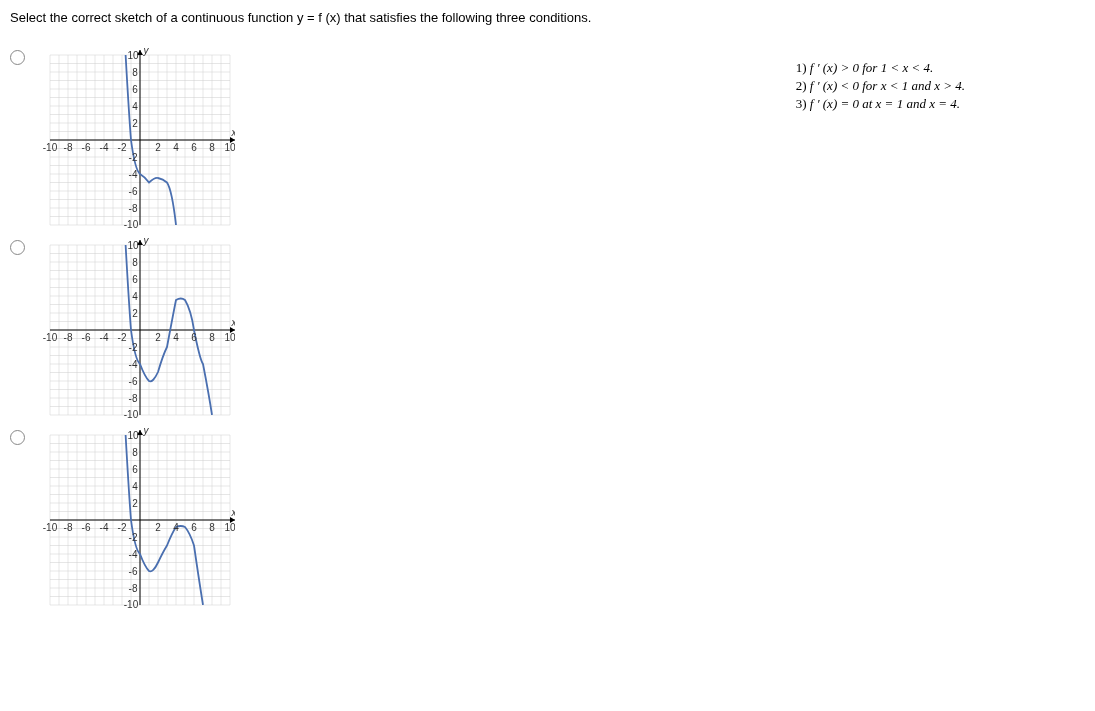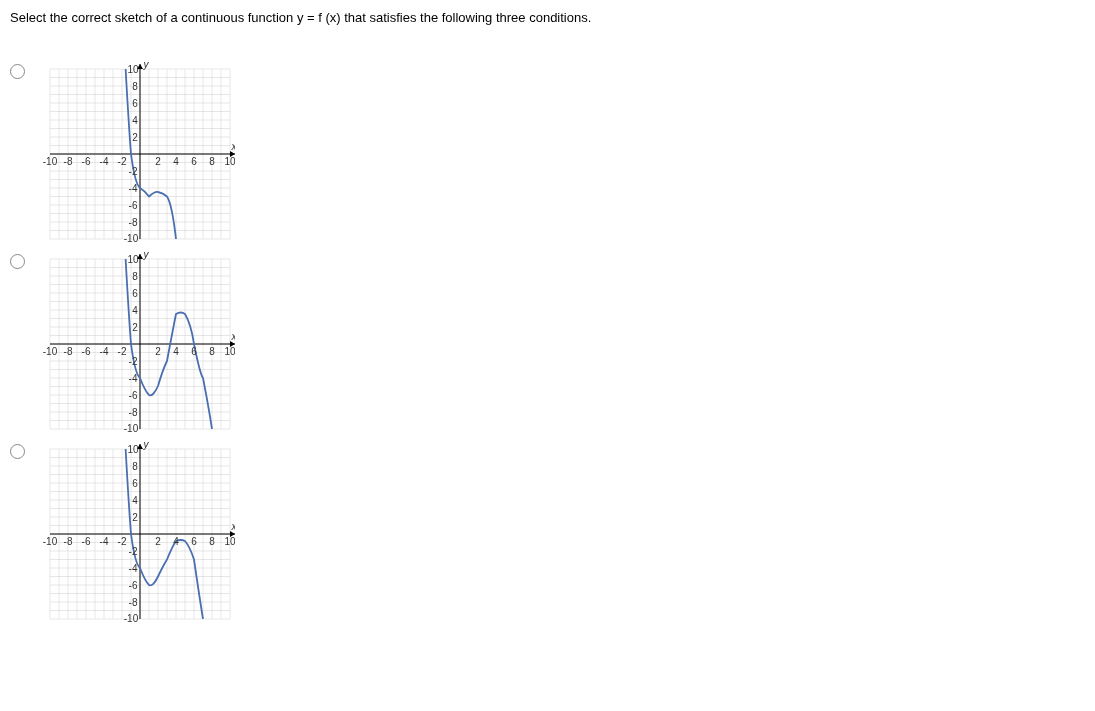--- a/index.html
+++ b/index.html
@@ -4,21 +4,21 @@
   <style>
     body {
       margin: 0;
       padding: 10px;
       font-family: Arial, sans-serif;
       font-size: 13px;
       color: #000;
       background: #fff;
     }
     .question-text {
-      margin-bottom: 34px;
+      margin-bottom: 20px;
     }
     .main-layout {
       display: flex;
       justify-content: space-between;
     }
     .options-column {
       flex: 0 0 auto;
     }
     .conditions-column {
       flex: 0 0 auto;
@@ -326,13 +326,24 @@
               <text x="98" y="167">-8</text>
               <text x="96" y="183">-10</text>
             <text x="199" y="91" font-style="italic">x</text>
             <text x="111" y="9" font-style="italic">y</text>
           </g>
         </svg>
       </div>
     </div>
   </div>
 
+  <div class="conditions-column">
+    <div class="cond-line">
+      <span>1)</span> <span class="fn-italic">f ′ (x) &gt; 0 for 1 &lt; x &lt; 4.</span>
+    </div>
+    <div class="cond-line">
+      <span>2)</span> <span class="fn-italic">f ′ (x) &lt; 0 for x &lt; 1 and x &gt; 4.</span>
+    </div>
+    <div class="cond-line">
+      <span>3)</span> <span class="fn-italic">f ′ (x) = 0 at x = 1 and x = 4.</span>
+    </div>
+  </div>
 </div>
 
 </body></html>

